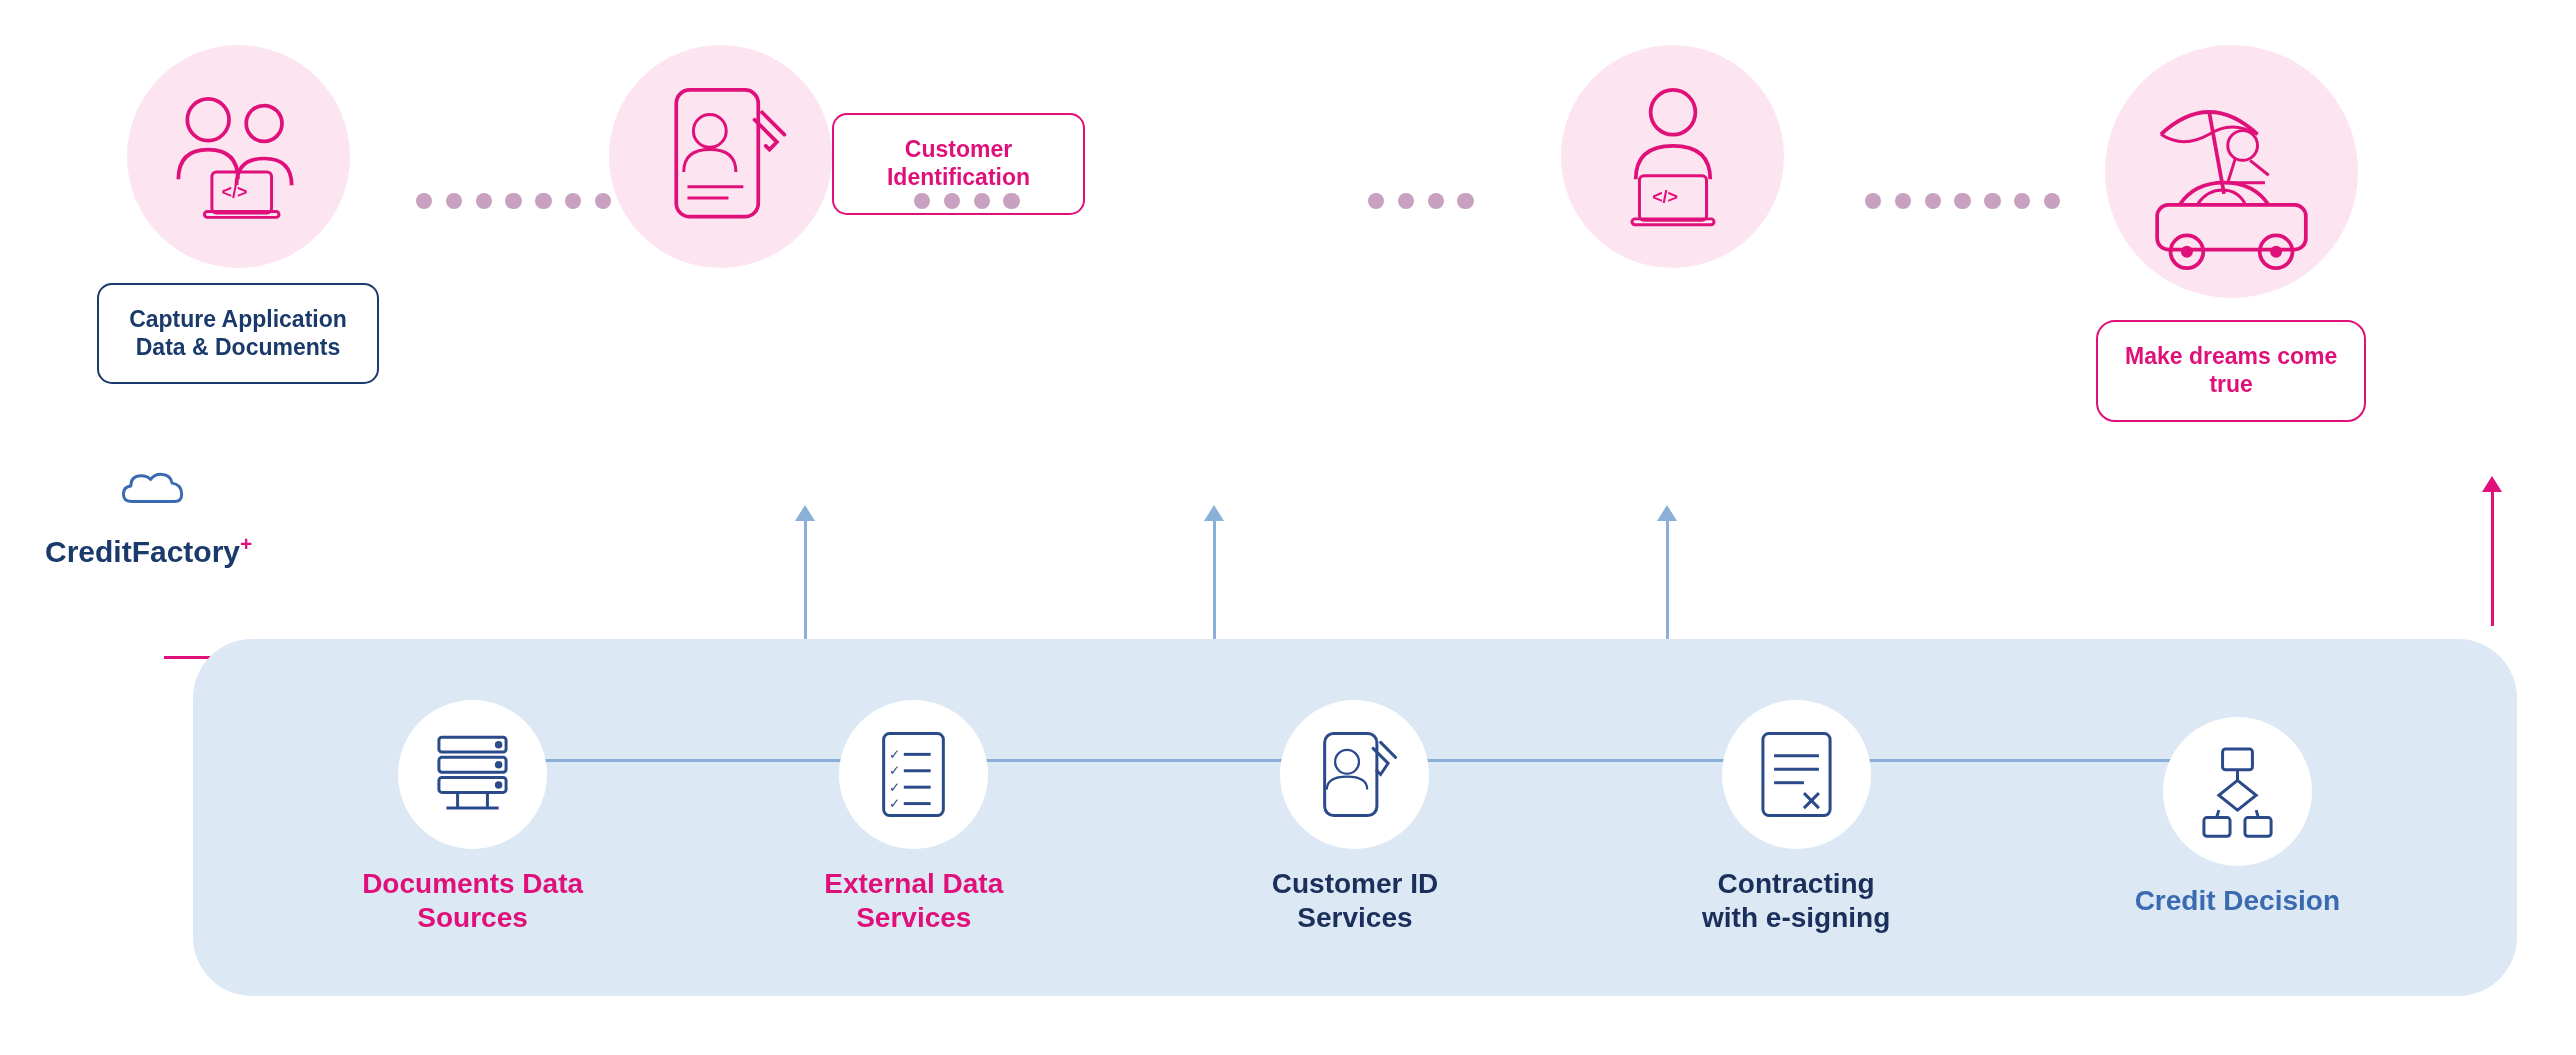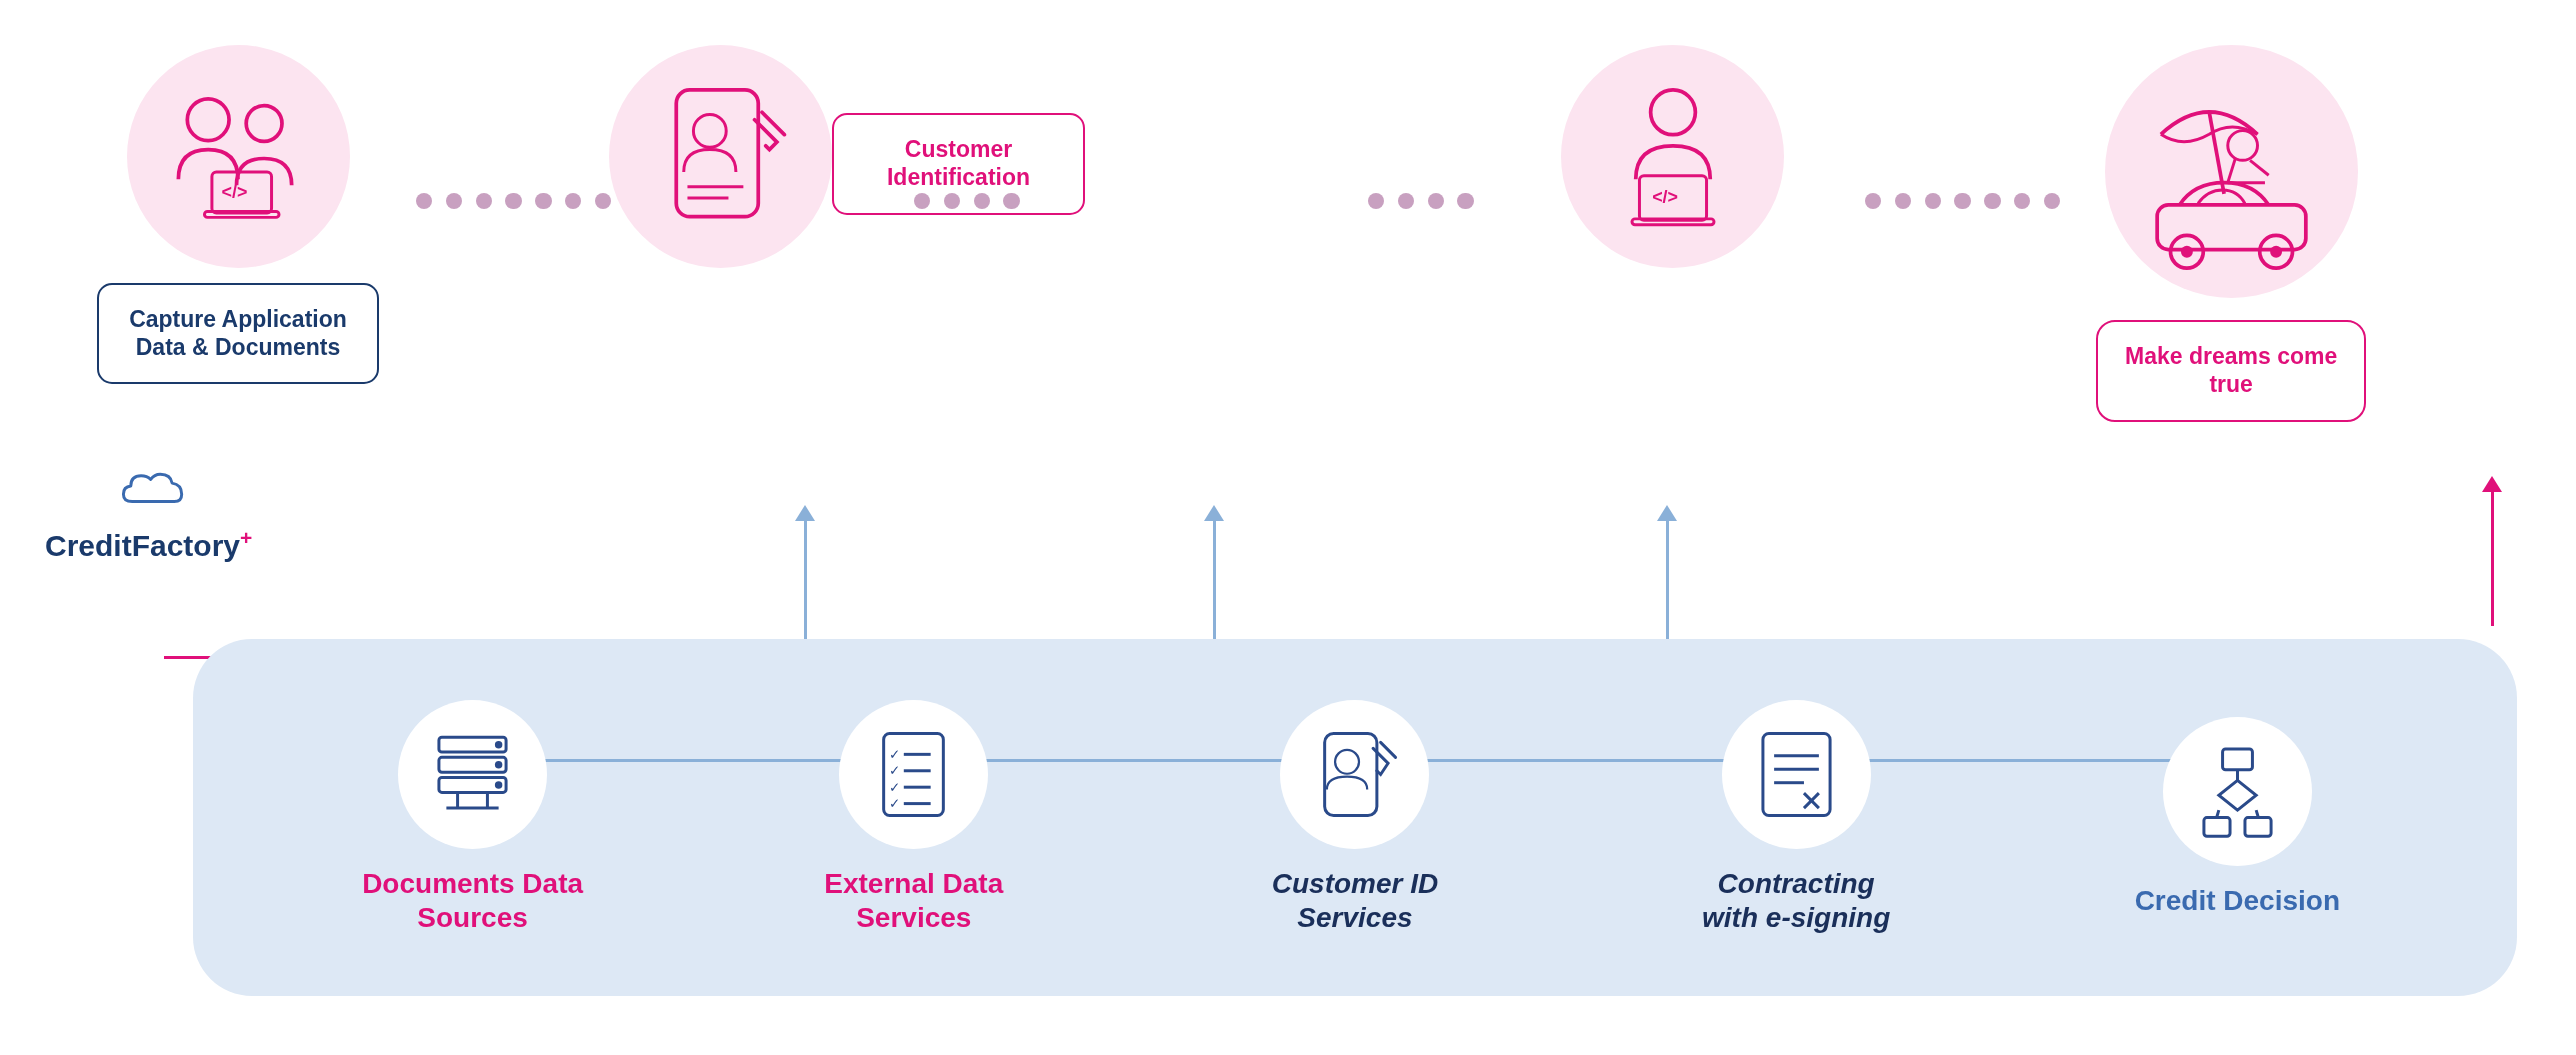--- a/index.html
+++ b/index.html
@@ -20,20 +20,21 @@
     }
 
     
     .brand {
       position: absolute;
       left: 45px;
       top: 461px;
       display: flex;
       flex-direction: column;
       align-items: center;
+      gap: 6px;
     }
     .brand-cloud {
       width: 89px;
       height: 59px;
       margin-bottom: 6px;
     }
     .brand-name {
       font-size: 30px;
       font-weight: 700;
       color: #1a3a6b;
@@ -124,21 +125,21 @@
     }
 
     .platform-label {
       font-size: 28px;
       font-weight: 700;
       text-align: center;
       line-height: 1.2;
     }
 
     .platform-label-pink { color: #e0107a; }
-    .platform-label-navy { color: #1a2f5a; font-style: italic; }
+    .platform-label-navy { color: #1a2f5a; }
     .platform-label-blue { color: #3a6aaf; }
 
     
     .platform-line {
       position: absolute;
       top: 50%;
       left: 10%;
       right: 10%;
       height: 3px;
       background: #8ab0d8;

